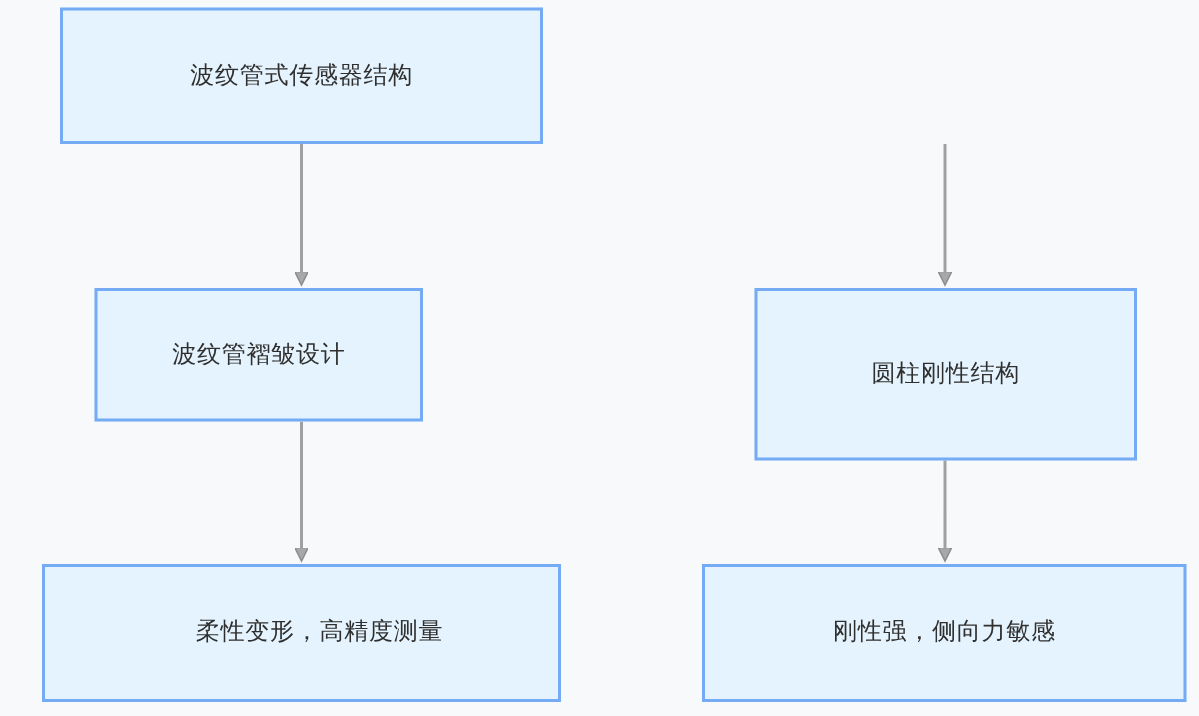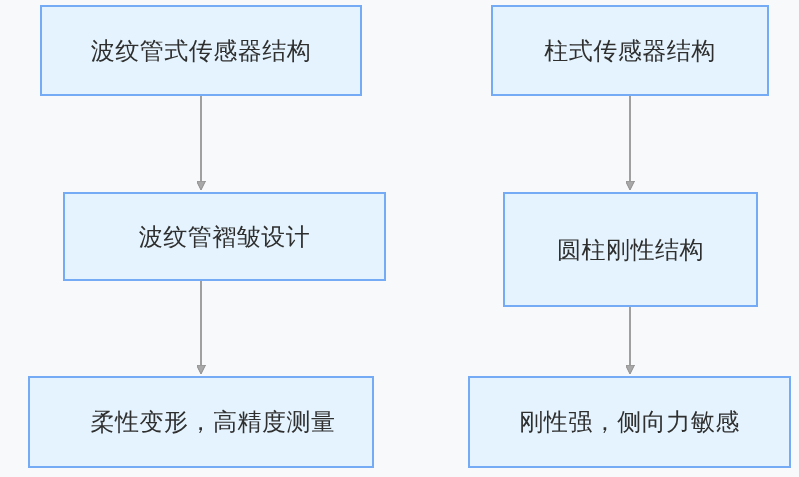--- a/index.html
+++ b/index.html
@@ -33,29 +33,29 @@
     box-sizing: border-box;
     background: #e4f3fd;
     border: 2px solid #75abf5;
     display: flex;
     align-items: center;
     justify-content: center;
     text-align: center;
   }
   .node-label {
     color: #2f2f2f;
-    font-size: 24px;
+    font-size: 16px;
     line-height: 1.25;
     letter-spacing: 0.5px;
     white-space: nowrap;
     font-weight: 400;
   }
   
   #node-a1 { left: 40px;  top: 5px;   width: 322px; height: 91px; }
-  #node-a2 { left: 63px;  top: 192px; width: 323px; height: 89px; }
+  #node-a2 { left: 63px;  top: 192px; width: 219px; height: 89px; }
   #node-a3 { left: 28px;  top: 376px; width: 346px; height: 92px; padding-left: 24px; }
   
   #node-b1 { left: 491px; top: 5px;   width: 278px; height: 91px; }
   #node-b2 { left: 503px; top: 192px; width: 255px; height: 115px; }
   #node-b3 { left: 468px; top: 376px; width: 323px; height: 92px; text-align: center; }
 </style>
 </head>
 <body>
 
 <div id="diagram-canvas">
@@ -79,23 +79,20 @@
   </div>
 
   <div class="node" id="node-a2">
     <span class="node-label">波纹管褶皱设计</span>
   </div>
 
   <div class="node" id="node-a3">
     <span class="node-label">柔性变形，高精度测量</span>
   </div>
 
-  <div class="node" id="node-b1">
-    <span class="node-label">柱式传感器结构</span>
-  </div>
 
   <div class="node" id="node-b2">
     <span class="node-label">圆柱刚性结构</span>
   </div>
 
   <div class="node" id="node-b3">
     <span class="node-label">刚性强，侧向力敏感</span>
   </div>
 
 </div>

